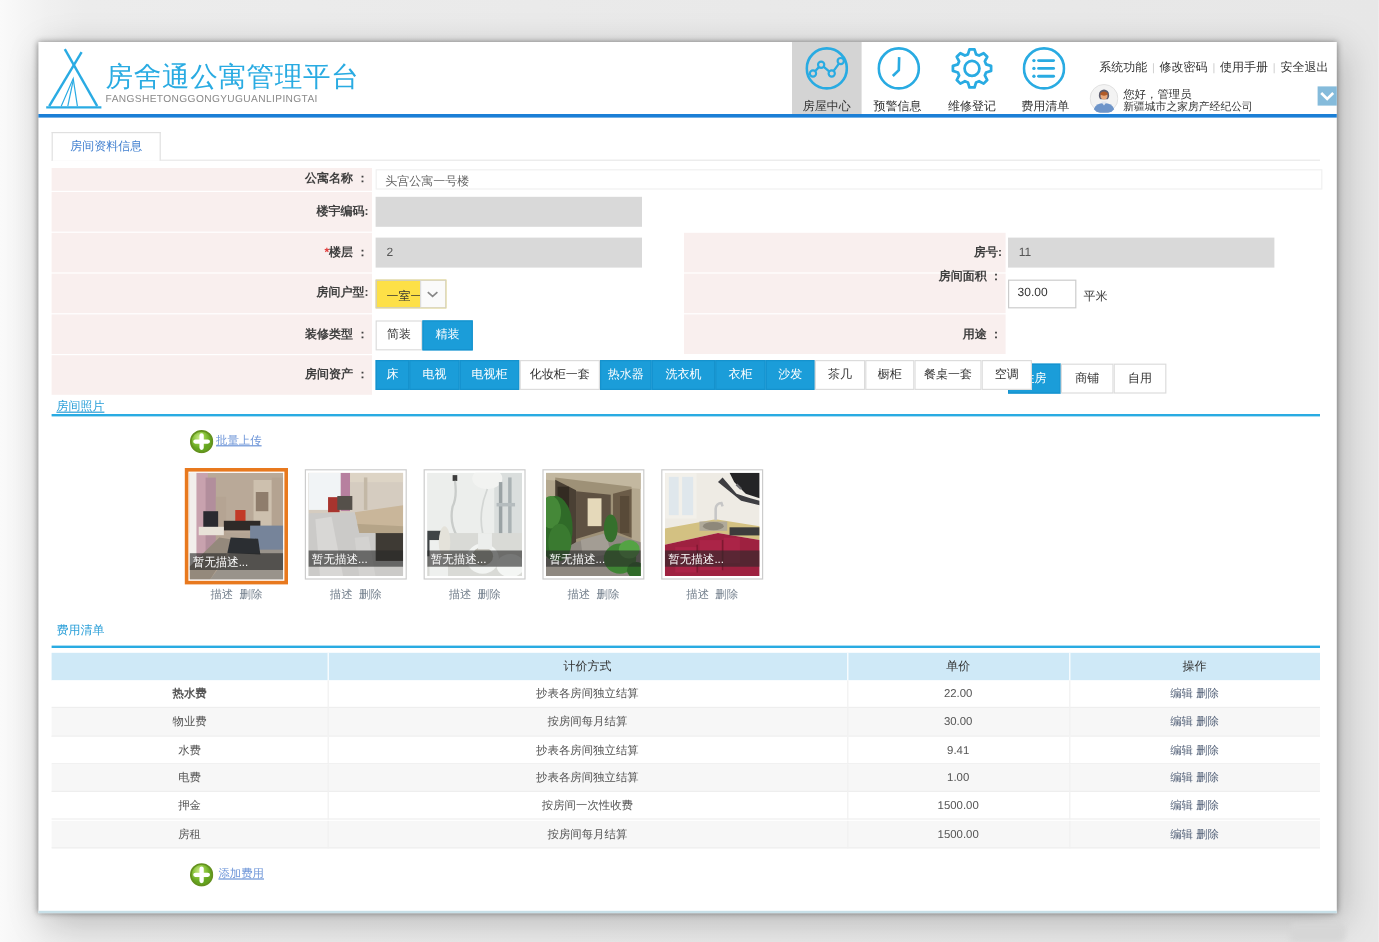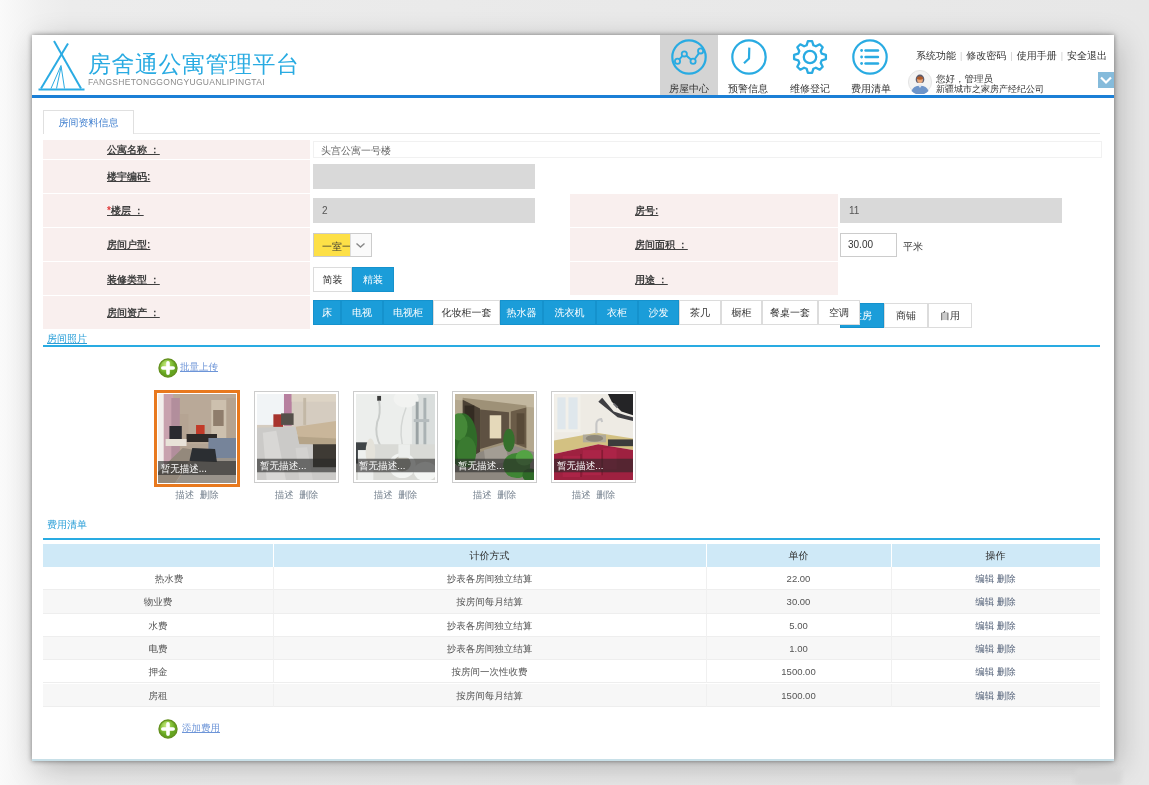--- a/index.html
+++ b/index.html
@@ -1,21 +1,21 @@
 <!DOCTYPE html>
 <html><head>
 <meta charset="utf-8">
 <style>
   * { margin:0; padding:0; box-sizing:border-box; }
   html,body { width:1149px; height:785px; overflow:hidden; }
   body { font-family:"Liberation Sans",sans-serif; background:linear-gradient(to right,#fafafa 0,#f0f0f0 40px,#ececec 70px,#e9e9e9 55%,#e7e7e7 100%); position:relative; }
   #card { position:absolute; left:32px; top:35px; width:1082px; height:726px;
           background:#fff; box-shadow:0 0 5px rgba(0,0,0,.45), 5px 7px 28px rgba(0,0,0,.22); }
   .abs { position:absolute; }
-  .lbl { position:absolute; font-size:10px; font-weight:bold; color:#404040; text-align:left; line-height:12px;text-decoration:underline; }
+  .lbl { position:absolute; font-size:10px; font-weight:bold; color:#404040; text-align:right; line-height:12px; }
   .pink { position:absolute; background:#f9efee; }
   .grayin { position:absolute; background:#d9d9d9; font-size:10px; color:#555; line-height:25px; padding-left:9px; }
   .btn { display:inline-block; height:25px; line-height:23px; font-size:10px; text-align:center;
          border:1px solid #dcdcdc; background:#fff; color:#333; vertical-align:top; }
   .btn.on { background:#1b9dd9; border-color:#1592cd; color:#fff; }
   .sect { position:absolute; font-size:10px; color:#2a9fd8; }
   .sectline { position:absolute; height:2px; background:#29abe2; left:11px; width:1057px; }
   .link { font-size:9.5px; color:#6d95d8; text-decoration:underline; }
   .th { position:absolute; font-size:10px; color:#333; text-align:center; line-height:23px; }
   .td { position:absolute; font-size:9.5px; color:#555; text-align:center; line-height:23px; }
@@ -109,21 +109,21 @@
   <div class="pink" style="left:538px;top:193px;width:268px;height:33px;"></div>
   <div class="pink" style="left:11px;top:227px;width:267px;height:33px;"></div>
   <div class="pink" style="left:538px;top:227px;width:268px;height:33px;"></div>
   <div class="pink" style="left:11px;top:261px;width:267px;height:33px;"></div>
 
   <div class="lbl" style="left:75px;top:109px;width:200px;">公寓名称 ：</div>
   <div class="lbl" style="left:75px;top:136px;width:200px;">楼宇编码:</div>
   <div class="lbl" style="left:75px;top:170px;width:200px;"><span style="color:#e03a3a">*</span>楼层 ：</div>
   <div class="lbl" style="left:603px;top:170px;width:200px;">房号:</div>
   <div class="lbl" style="left:75px;top:204px;width:200px;">房间户型:</div>
-  <div class="lbl" style="left:603px;top:204px;width:200px;">房间面积 ：</div>
+  <div class="lbl" style="left:603px;top:190px;width:200px;">房间面积 ：</div>
   <div class="lbl" style="left:75px;top:239px;width:200px;">装修类型 ：</div>
   <div class="lbl" style="left:603px;top:239px;width:200px;">用途 ：</div>
   <div class="lbl" style="left:75px;top:272px;width:200px;">房间资产 ：</div>
 
   <div class="abs" style="left:281px;top:106px;width:789px;height:17px;border:1px solid #f1f1f1;"></div>
   <div class="abs" style="left:289px;top:109px;font-size:10px;color:#666;">头宫公寓一号楼</div>
 
   <div class="grayin" style="left:281px;top:129px;width:222px;height:25px;"></div>
 
   <div class="grayin" style="left:281px;top:163px;width:222px;height:25px;">2</div>
@@ -300,39 +300,39 @@
   <div class="abs" style="left:859px;top:509px;width:1px;height:23px;background:#fff;"></div>
   <div class="th" style="left:241px;top:509px;width:433px;">计价方式</div>
   <div class="th" style="left:674px;top:509px;width:185px;">单价</div>
   <div class="th" style="left:859px;top:509px;width:209px;">操作</div>
 
   <div id="rows">
   <div class="abs" style="left:11px;top:532.0px;width:1057px;height:23.3px;background:#fff;border-bottom:1px solid #eee;"></div>
   <div class="abs" style="left:241px;top:532.0px;width:1px;height:23px;background:#f0f0f0;"></div>
   <div class="abs" style="left:674px;top:532.0px;width:1px;height:23px;background:#f0f0f0;"></div>
   <div class="abs" style="left:859px;top:532.0px;width:1px;height:23px;background:#f0f0f0;"></div>
-  <div class="td" style="left:22px;top:532.0px;width:230px;">热水费</div>
+  <div class="td" style="left:11px;top:532.0px;width:230px;font-weight:bold;">热水费</div>
   <div class="td" style="left:241px;top:532.0px;width:433px;">抄表各房间独立结算</div>
   <div class="td" style="left:674px;top:532.0px;width:185px;">22.00</div>
   <div class="td" style="left:859px;top:532.0px;width:209px;color:#55637a;">编辑 删除</div>
   <div class="abs" style="left:11px;top:555.3px;width:1057px;height:23.3px;background:#f7f7f7;border-bottom:1px solid #eee;"></div>
   <div class="abs" style="left:241px;top:555.3px;width:1px;height:23px;background:#f0f0f0;"></div>
   <div class="abs" style="left:674px;top:555.3px;width:1px;height:23px;background:#f0f0f0;"></div>
   <div class="abs" style="left:859px;top:555.3px;width:1px;height:23px;background:#f0f0f0;"></div>
   <div class="td" style="left:11px;top:555.3px;width:230px;">物业费</div>
   <div class="td" style="left:241px;top:555.3px;width:433px;">按房间每月结算</div>
   <div class="td" style="left:674px;top:555.3px;width:185px;">30.00</div>
   <div class="td" style="left:859px;top:555.3px;width:209px;color:#55637a;">编辑 删除</div>
   <div class="abs" style="left:11px;top:578.6px;width:1057px;height:23.3px;background:#fff;border-bottom:1px solid #eee;"></div>
   <div class="abs" style="left:241px;top:578.6px;width:1px;height:23px;background:#f0f0f0;"></div>
   <div class="abs" style="left:674px;top:578.6px;width:1px;height:23px;background:#f0f0f0;"></div>
   <div class="abs" style="left:859px;top:578.6px;width:1px;height:23px;background:#f0f0f0;"></div>
   <div class="td" style="left:11px;top:578.6px;width:230px;">水费</div>
   <div class="td" style="left:241px;top:578.6px;width:433px;">抄表各房间独立结算</div>
-  <div class="td" style="left:674px;top:578.6px;width:185px;">5.00</div>
+  <div class="td" style="left:674px;top:578.6px;width:185px;">9.41</div>
   <div class="td" style="left:859px;top:578.6px;width:209px;color:#55637a;">编辑 删除</div>
   <div class="abs" style="left:11px;top:601.9px;width:1057px;height:23.3px;background:#f7f7f7;border-bottom:1px solid #eee;"></div>
   <div class="abs" style="left:241px;top:601.9px;width:1px;height:23px;background:#f0f0f0;"></div>
   <div class="abs" style="left:674px;top:601.9px;width:1px;height:23px;background:#f0f0f0;"></div>
   <div class="abs" style="left:859px;top:601.9px;width:1px;height:23px;background:#f0f0f0;"></div>
   <div class="td" style="left:11px;top:601.9px;width:230px;">电费</div>
   <div class="td" style="left:241px;top:601.9px;width:433px;">抄表各房间独立结算</div>
   <div class="td" style="left:674px;top:601.9px;width:185px;">1.00</div>
   <div class="td" style="left:859px;top:601.9px;width:209px;color:#55637a;">编辑 删除</div>
   <div class="abs" style="left:11px;top:625.2px;width:1057px;height:23.3px;background:#fff;border-bottom:1px solid #eee;"></div>

